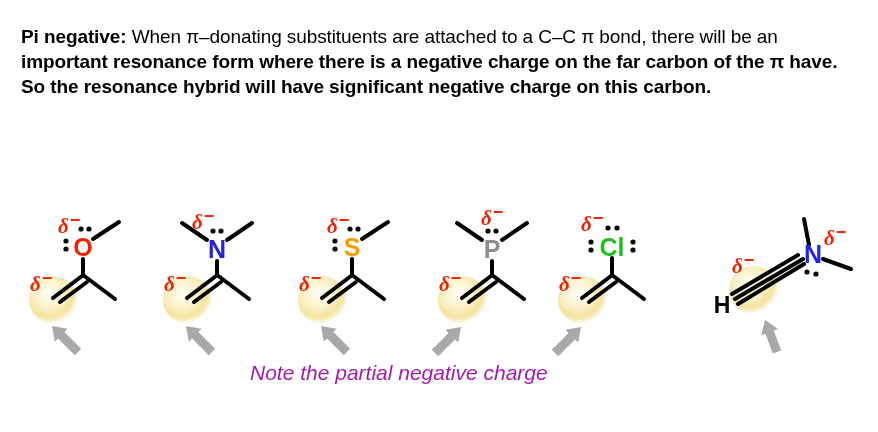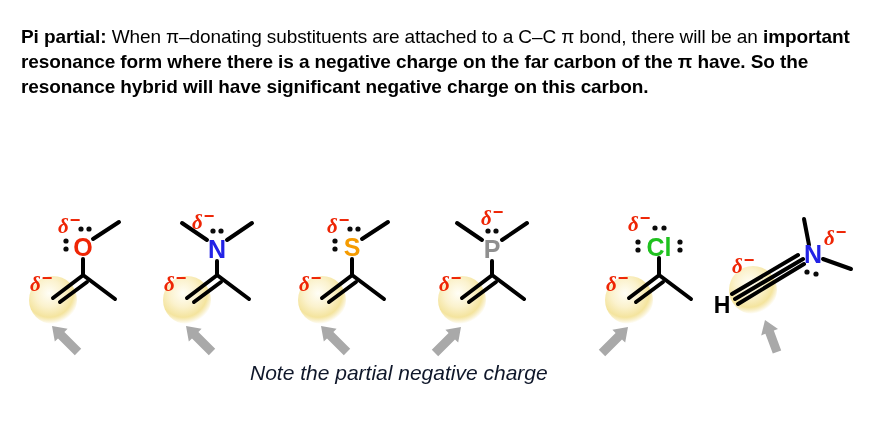--- a/index.html
+++ b/index.html
@@ -1,21 +1,21 @@
 <!DOCTYPE html>
 <html><head>
 <meta charset="utf-8">
 <style>
   html,body{margin:0;padding:0;background:#fff;}
   .stage{position:relative;width:878px;height:432px;background:#fff;overflow:hidden;
          font-family:"Liberation Sans",sans-serif;}
   .para{position:absolute;left:21px;top:24px;width:832px;font-size:19px;line-height:25px;
         color:#000;letter-spacing:-0.1px;}
   .para b{font-weight:bold;}
-  .caption{position:absolute;left:250px;top:361px;font-size:21px;font-style:italic;color:#0f172a;}
+  .caption{position:absolute;left:250px;top:361px;font-size:21px;font-style:italic;color:#a21caf;}
   .mol{position:absolute;top:195px;width:130px;height:190px;}
   .mol svg{position:absolute;left:0;top:0;overflow:visible;}
   .bond line{stroke:#000;stroke-width:4;stroke-linecap:round;}
   .dots circle{fill:#0a0a0a;}
   .atom{font-family:"Liberation Sans",sans-serif;font-weight:bold;font-size:25px;text-anchor:middle;}
   .hlabel{font-family:"Liberation Sans",sans-serif;font-weight:bold;font-size:23px;fill:#000;text-anchor:middle;}
   .arrow{fill:#a9a9a9;}
   .glow{fill:url(#glowGrad);}
   .delta{position:absolute;color:#ee2505;font-family:"Liberation Serif",serif;
          font-style:italic;font-weight:bold;font-size:21px;line-height:1;}
@@ -33,21 +33,21 @@
         <stop offset="0" stop-color="#fffef6"></stop>
         <stop offset="0.45" stop-color="#fbf2cd"></stop>
         <stop offset="0.78" stop-color="#f4e49e"></stop>
         <stop offset="1" stop-color="#f2df92" stop-opacity="0"></stop>
       </radialGradient>
     </defs>
   </svg>
 
   
   <div class="para">
-    <b>Pi partial:</b>
+    <b>Pi negative:</b>
     <span>When π–donating substituents are attached to a C–C π bond, there will be an</span>
     <b>important resonance form where there is a negative charge on the far carbon of the π have. So the resonance hybrid will have significant negative charge on this carbon.</b>
   </div>
 
   
   <div class="mol" style="left:18px">
     <svg viewBox="0 0 130 190" width="130" height="190">
       <circle class="glow" cx="35" cy="105" r="24"></circle>
       <g class="bond">
         <line x1="75" y1="44" x2="101" y2="27"></line>
@@ -133,21 +133,21 @@
           <circle cx="69" cy="36" r="2.6"></circle>
       </g>
       <text class="atom" x="65" y="63" fill="#8f8f8f">P</text>
       <polygon class="arrow" points="34,132 18.4,134.8 21.6,138 4.8,154.8 11.2,161.2 28,144.4 31.2,147.6"></polygon>
     </svg>
     <span class="delta" style="left:54px;top:8px"><span>δ</span><sup>−</sup></span>
     <span class="delta" style="left:12px;top:74px"><span>δ</span><sup>−</sup></span>
   </div>
 
   
-  <div class="mol" style="left:594px">
+  <div class="mol" style="left:547px">
     <svg viewBox="0 0 130 190" width="130" height="190">
       <circle class="glow" cx="35" cy="105" r="24"></circle>
       <g class="bond">
         <line x1="65" y1="63" x2="65" y2="79"></line>
         <line x1="64" y1="81" x2="35" y2="103"></line>
         <line x1="69" y1="87" x2="42" y2="107"></line>
         <line x1="65" y1="80" x2="97" y2="104"></line>
       </g>
       <g class="dots">
         <circle cx="61" cy="33" r="2.6"></circle>

